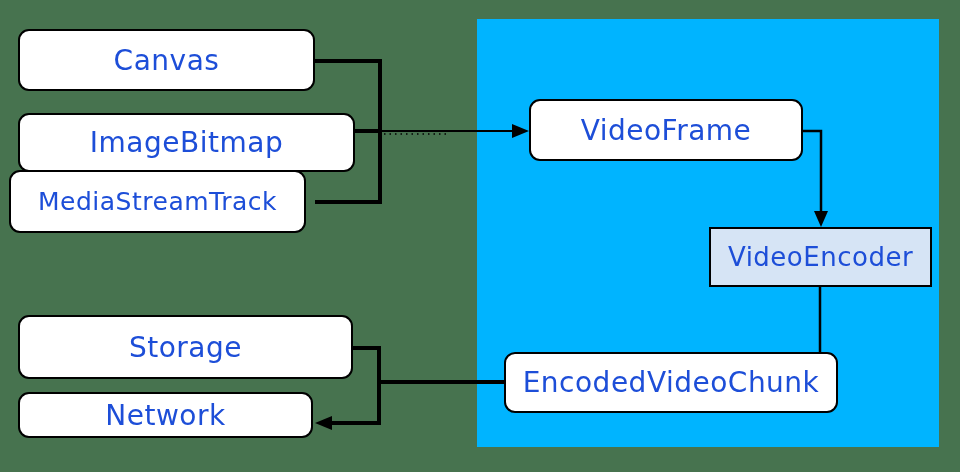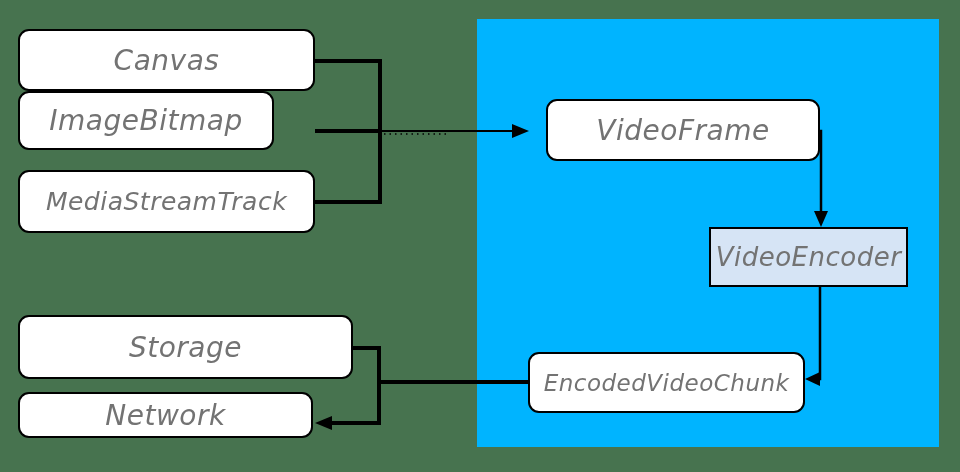--- a/index.html
+++ b/index.html
@@ -31,37 +31,36 @@
   }
   .node {
     position: absolute;
     display: flex;
     align-items: center;
     justify-content: center;
     background: #ffffff;
     border: 2px solid #000000;
     border-radius: 11px;
     box-sizing: border-box;
-    color: #737373;
+    color: #1d4ed8;
     font-size: 28px;
     letter-spacing: 0.5px;
     white-space: nowrap;
-    font-style: italic;
   }
   .node.square {
     border-radius: 0;
   }
   .n-canvas            { left: 18px;  top: 29px;  width: 297px; height: 62px; }
-  .n-imagebitmap       { left: 18px;  top: 91px;  width: 256px; height: 59px; }
-  .n-mediastreamtrack  { left: 18px;  top: 170px; width: 297px; height: 63px; font-size: 25px; }
+  .n-imagebitmap       { left: 18px;  top: 113px;  width: 337px; height: 59px; }
+  .n-mediastreamtrack  { left: 9px;  top: 170px; width: 297px; height: 63px; font-size: 25px; }
   .n-storage           { left: 18px;  top: 315px; width: 335px; height: 64px; }
   .n-network           { left: 18px;  top: 392px; width: 295px; height: 46px; }
-  .n-videoframe        { left: 529px; top: 99px;  width: 274px; height: 62px; margin-left: 17px; }
-  .n-videoencoder      { left: 709px; top: 227px; width: 199px; height: 60px; font-size: 26px; }
-  .n-encodedvideochunk { left: 528px; top: 352px; width: 277px; height: 61px; font-size: 23px; }
+  .n-videoframe        { left: 529px; top: 99px;  width: 274px; height: 62px; }
+  .n-videoencoder      { left: 709px; top: 227px; width: 223px; height: 60px; font-size: 26px; }
+  .n-encodedvideochunk { left: 504px; top: 352px; width: 334px; height: 61px; font-size: 28px; }
 </style>
 </head>
 <body>
 
 <div id="stage">
 
   <div id="webcodecs-region"></div>
 
   <svg id="connector-layer" viewBox="0 0 960 472" xmlns="http://www.w3.org/2000/svg">
 

